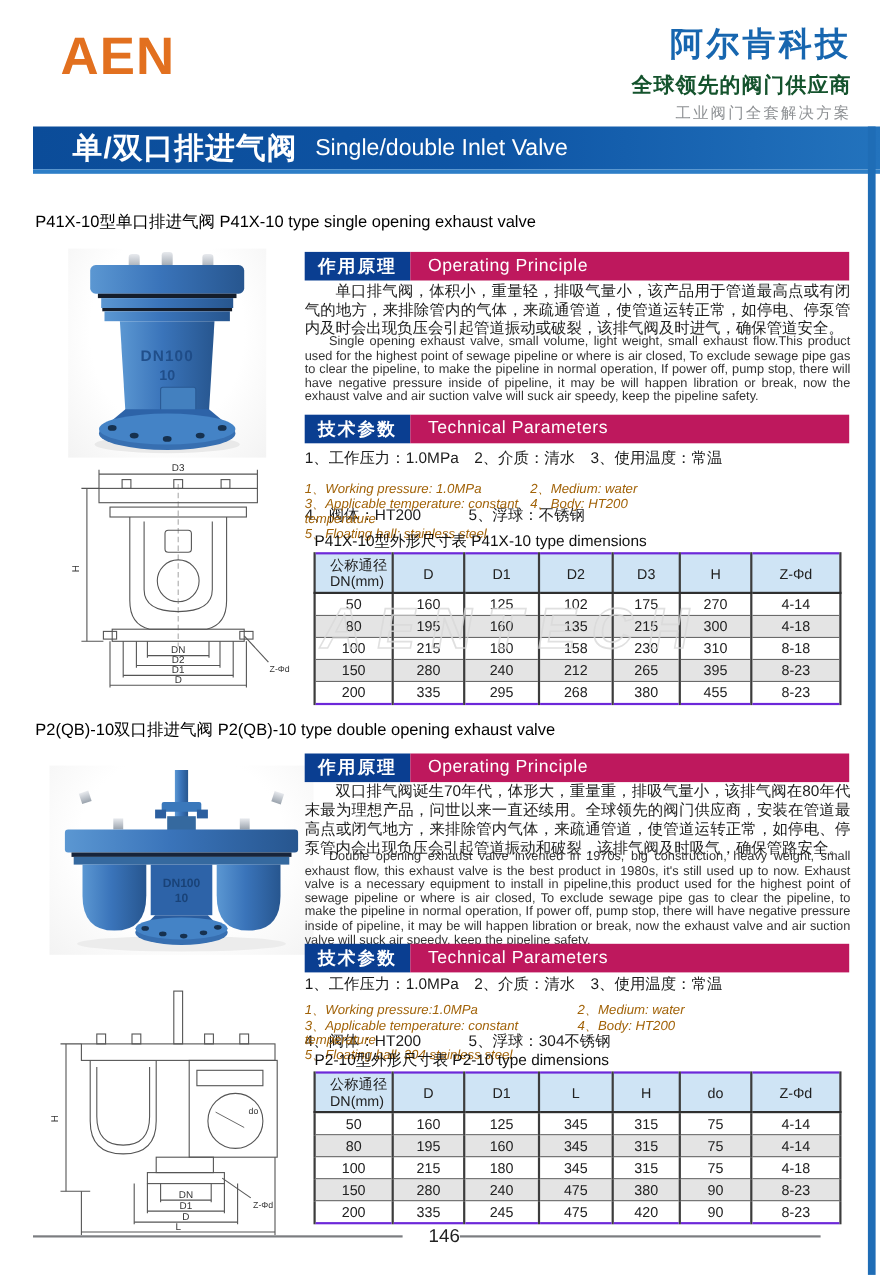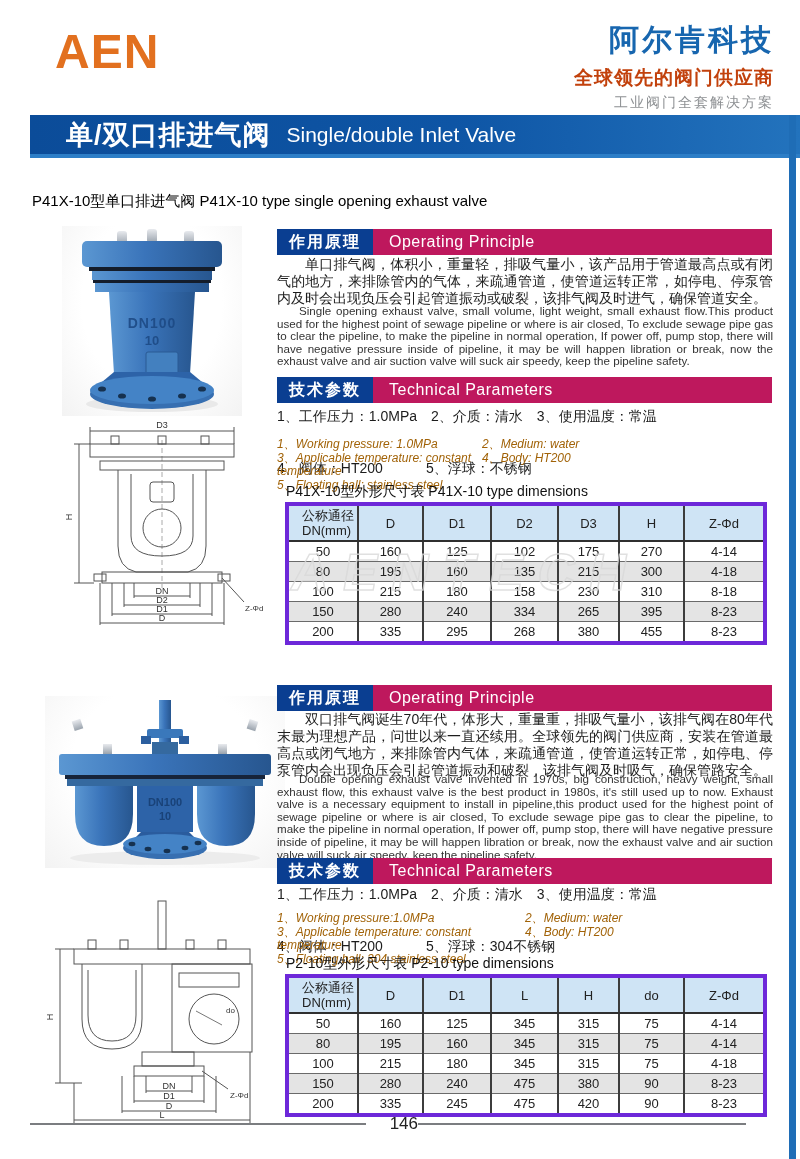--- a/index.html
+++ b/index.html
@@ -2,21 +2,21 @@
 <html><head>
 <meta charset="utf-8">
 <style>
   html,body{margin:0;padding:0;background:#fff;}
   .page{position:relative;width:800px;height:1159px;background:#fff;overflow:hidden;
         font-family:"Liberation Sans",sans-serif;color:#222;}
   
   .logo{position:absolute;left:55px;top:24px;font-size:48px;font-weight:800;color:#e2701f;letter-spacing:1px;}
   .brand{position:absolute;right:26px;top:20px;text-align:right;}
   .brand-cn{font-size:30px;font-weight:bold;color:#1766af;letter-spacing:3px;}
-  .brand-tag{font-size:19px;font-weight:bold;color:#c2410c;letter-spacing:1px;margin-top:4px;}
+  .brand-tag{font-size:19px;font-weight:bold;color:#14532d;letter-spacing:1px;margin-top:4px;}
   .brand-sub{font-size:14px;color:#8d9093;letter-spacing:2px;margin-top:3px;}
   
   .titlebar{position:absolute;left:30px;top:115px;width:770px;height:43px;box-sizing:border-box;
             background:linear-gradient(90deg,#0b4c99,#0e55a5 55%,#2373bd);
             border-bottom:4px solid #2d7ec7;display:flex;align-items:center;gap:16px;padding-left:36px;}
   .title-cn{color:#fff;font-size:27px;font-weight:bold;letter-spacing:1px;}
   .title-en{color:#fff;font-size:21px;font-weight:400;}
   
   .edge-stripe{position:absolute;left:789px;top:115px;width:7px;height:1044px;background:#1f6db6;}
   
@@ -33,21 +33,21 @@
            text-align:justify;text-indent:22px;}
   
   .pcn{position:absolute;left:277px;width:496px;font-size:14px;color:#1c1c1c;line-height:20px;}
   .pcn span{margin-right:14px;margin-top:32px;}
   .pen{position:absolute;left:277px;width:500px;font-size:12px;color:#a16207;line-height:13.5px;font-style:italic;}
   .pen .row{display:flex;}
   .pen .l1{width:205px;}
   .pen2 .l1{width:248px;}
   
   .tbl-title{position:absolute;left:286px;font-size:14px;color:#111;}
-  table.dim{position:absolute;left:285px;border-collapse:collapse;border:4px solid #6d28d9;table-layout:fixed;width:478px;
+  table.dim{position:absolute;left:285px;border-collapse:collapse;border:2px solid #6d28d9;table-layout:fixed;width:478px;
             font-size:13px;color:#222;}
   table.dim th,table.dim td{border-left:2px solid #3c3c3c;border-right:2px solid #3c3c3c;
             border-top:1px solid #6a6a6a;border-bottom:1px solid #6a6a6a;padding:0;text-align:center;}
   table.dim th{background:#cfe4f5;font-weight:400;height:34px;line-height:15px;border-bottom:2px solid #2f2f2f;}
   table.dim th.c1{text-align:left;padding-left:13px;}
   table.dim td{height:19px;}
   table.dim tr:nth-child(even) td{background:#e4e4e4;}
   col.c1{width:71px}col.c2{width:65px}col.c3{width:68px}col.c4{width:67px}col.c5{width:61px}col.c6{width:65px}col.c7{width:81px}
   
   .watermark{position:absolute;left:292px;top:542px;font-size:52px;font-weight:bold;letter-spacing:14px;
@@ -244,38 +244,39 @@
           <td>180</td>
           <td>158</td>
           <td>230</td>
           <td>310</td>
           <td>8-18</td>
         </tr>
         <tr>
           <td>150</td>
           <td>280</td>
           <td>240</td>
-          <td>334</td>
+          <td>212</td>
           <td>265</td>
           <td>395</td>
           <td>8-23</td>
         </tr>
         <tr>
           <td>200</td>
           <td>335</td>
           <td>295</td>
           <td>268</td>
           <td>380</td>
           <td>455</td>
           <td>8-23</td>
         </tr>
       </tbody>
   </table>
   <div class="watermark">AENTECH</div>
 
+  <div class="sec-heading" style="top:654px;">P2(QB)-10双口排进气阀 P2(QB)-10 type double opening exhaust valve</div>
 
   <div class="photo" style="left:45px;top:696px;width:240px;height:172px;">
     <svg width="240" height="172" viewBox="0 0 240 172">
       <ellipse cx="120" cy="162" rx="95" ry="7" fill="#ececec"></ellipse>
       <rect x="114" y="4" width="12" height="52" fill="url(#bv)"></rect>
       <rect x="102" y="33" width="36" height="9" rx="2" fill="#3a78bb"></rect>
       <rect x="96" y="40" width="10" height="8" fill="#2c5f9f"></rect>
         <rect x="134" y="40" width="10" height="8" fill="#2c5f9f"></rect>
       <rect x="107" y="46" width="26" height="13" fill="#35699f"></rect>
       <rect x="28" y="24" width="9" height="10" fill="url(#sv)" transform="rotate(-18 32 29)"></rect>

